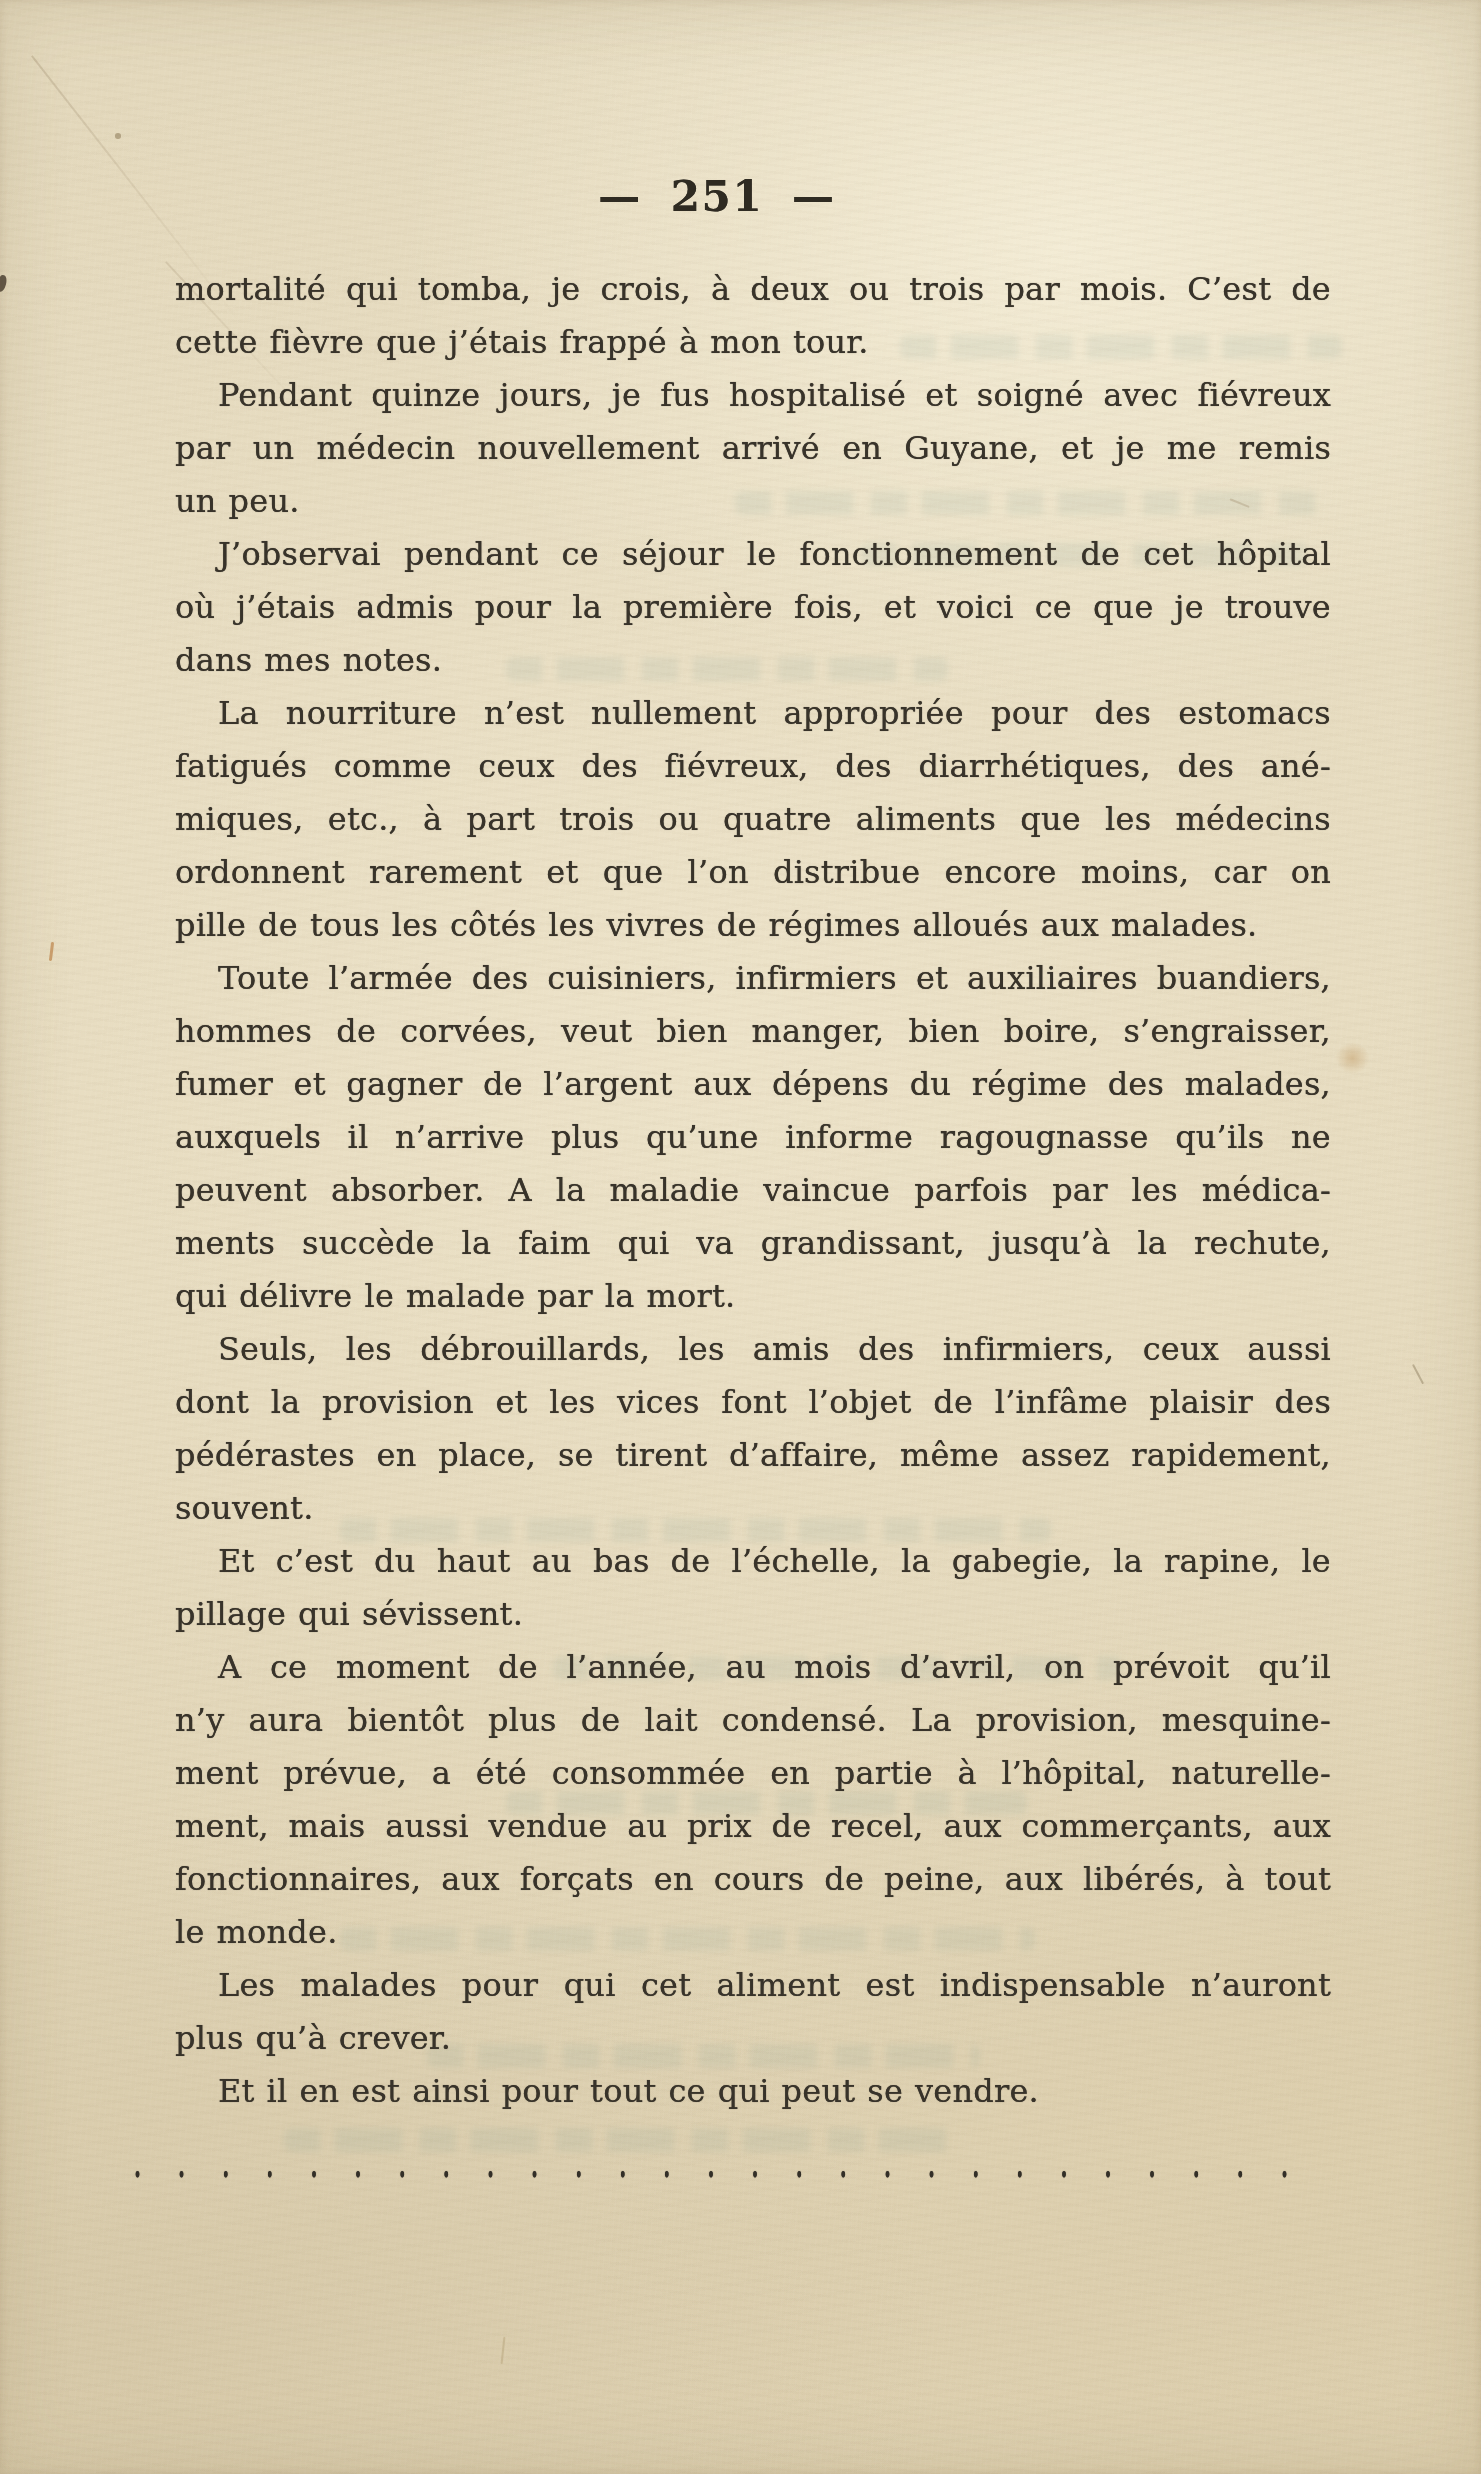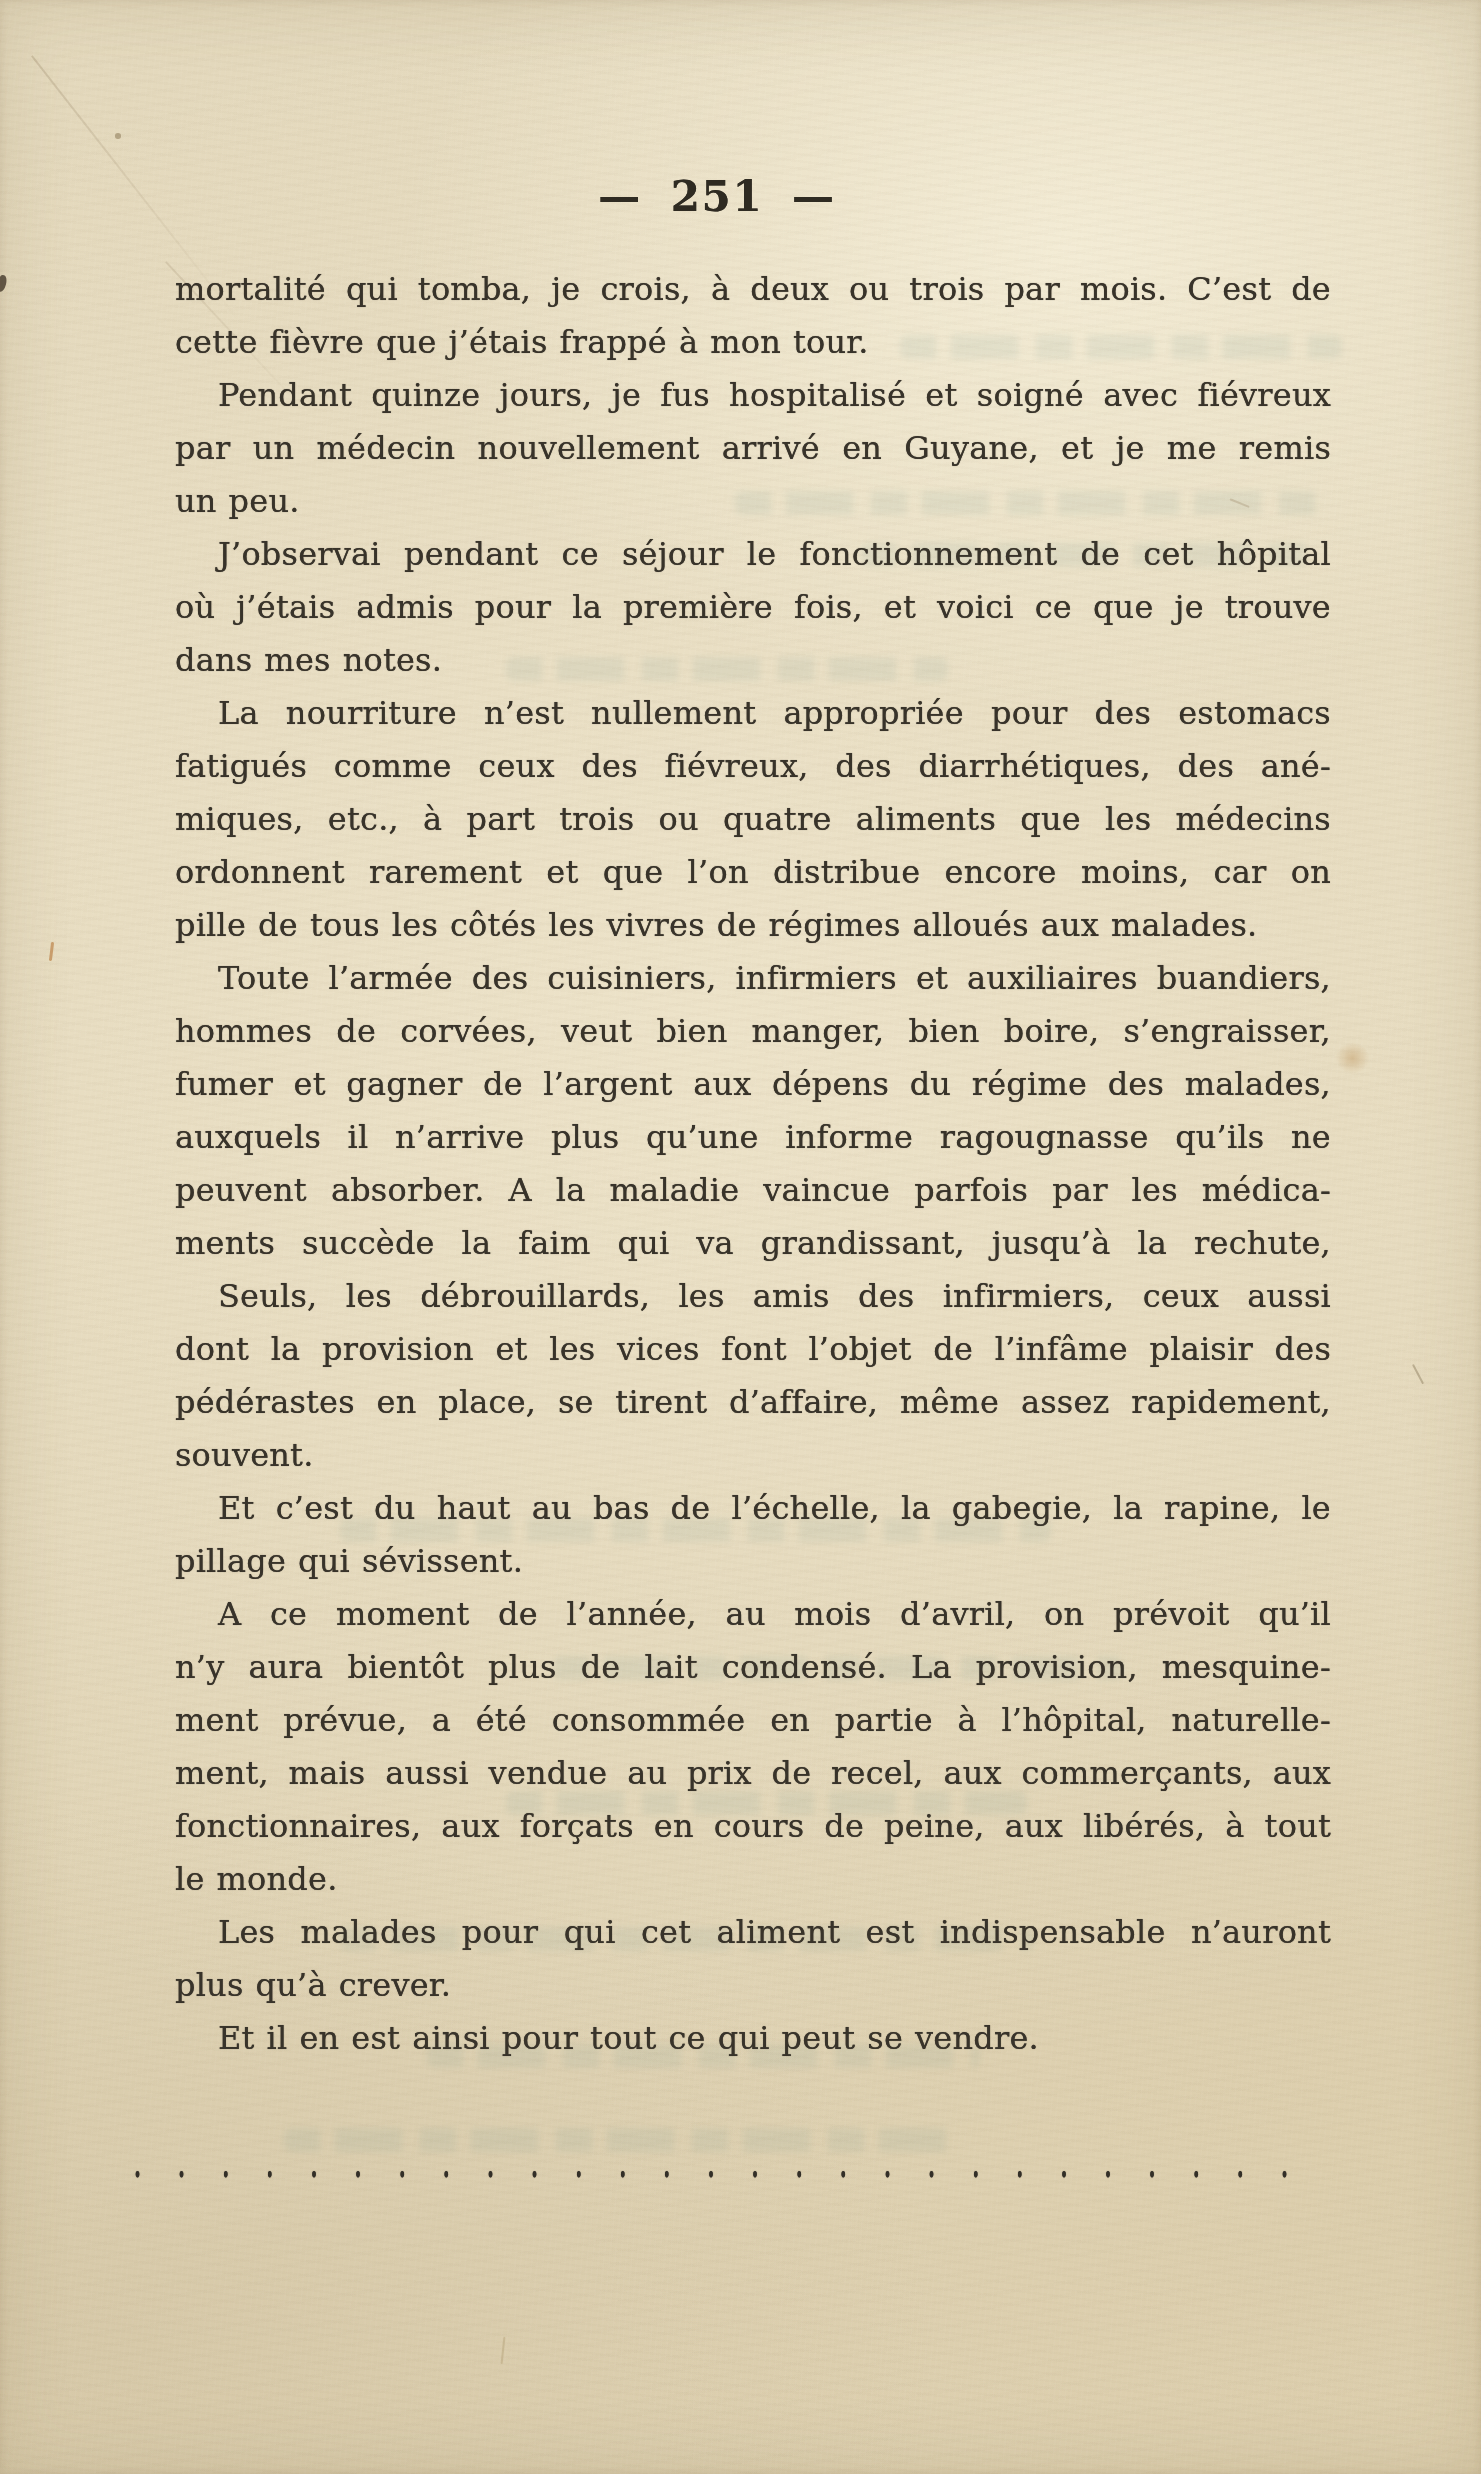--- a/index.html
+++ b/index.html
@@ -193,20 +193,21 @@
     <div class="line">fatigués comme ceux des fiévreux, des diarrhétiques, des ané-</div>
     <div class="line">miques, etc., à part trois ou quatre aliments que les médecins</div>
     <div class="line">ordonnent rarement et que l’on distribue encore moins, car on</div>
     <div class="line end">pille de tous les côtés les vivres de régimes alloués aux malades.</div>
     <div class="line indent">Toute l’armée des cuisiniers, infirmiers et auxiliaires buandiers,</div>
     <div class="line">hommes de corvées, veut bien manger, bien boire, s’engraisser,</div>
     <div class="line">fumer et gagner de l’argent aux dépens du régime des malades,</div>
     <div class="line">auxquels il n’arrive plus qu’une informe ragougnasse qu’ils ne</div>
     <div class="line">peuvent absorber. A la maladie vaincue parfois par les médica-</div>
     <div class="line">ments succède la faim qui va grandissant, jusqu’à la rechute,</div>
+    <div class="line end">qui délivre le malade par la mort.</div>
     <div class="line indent">Seuls, les débrouillards, les amis des infirmiers, ceux aussi</div>
     <div class="line">dont la provision et les vices font l’objet de l’infâme plaisir des</div>
     <div class="line">pédérastes en place, se tirent d’affaire, même assez rapidement,</div>
     <div class="line end">souvent.</div>
     <div class="line indent">Et c’est du haut au bas de l’échelle, la gabegie, la rapine, le</div>
     <div class="line end">pillage qui sévissent.</div>
     <div class="line indent">A ce moment de l’année, au mois d’avril, on prévoit qu’il</div>
     <div class="line">n’y aura bientôt plus de lait condensé. La provision, mesquine-</div>
     <div class="line">ment prévue, a été consommée en partie à l’hôpital, naturelle-</div>
     <div class="line">ment, mais aussi vendue au prix de recel, aux commerçants, aux</div>

